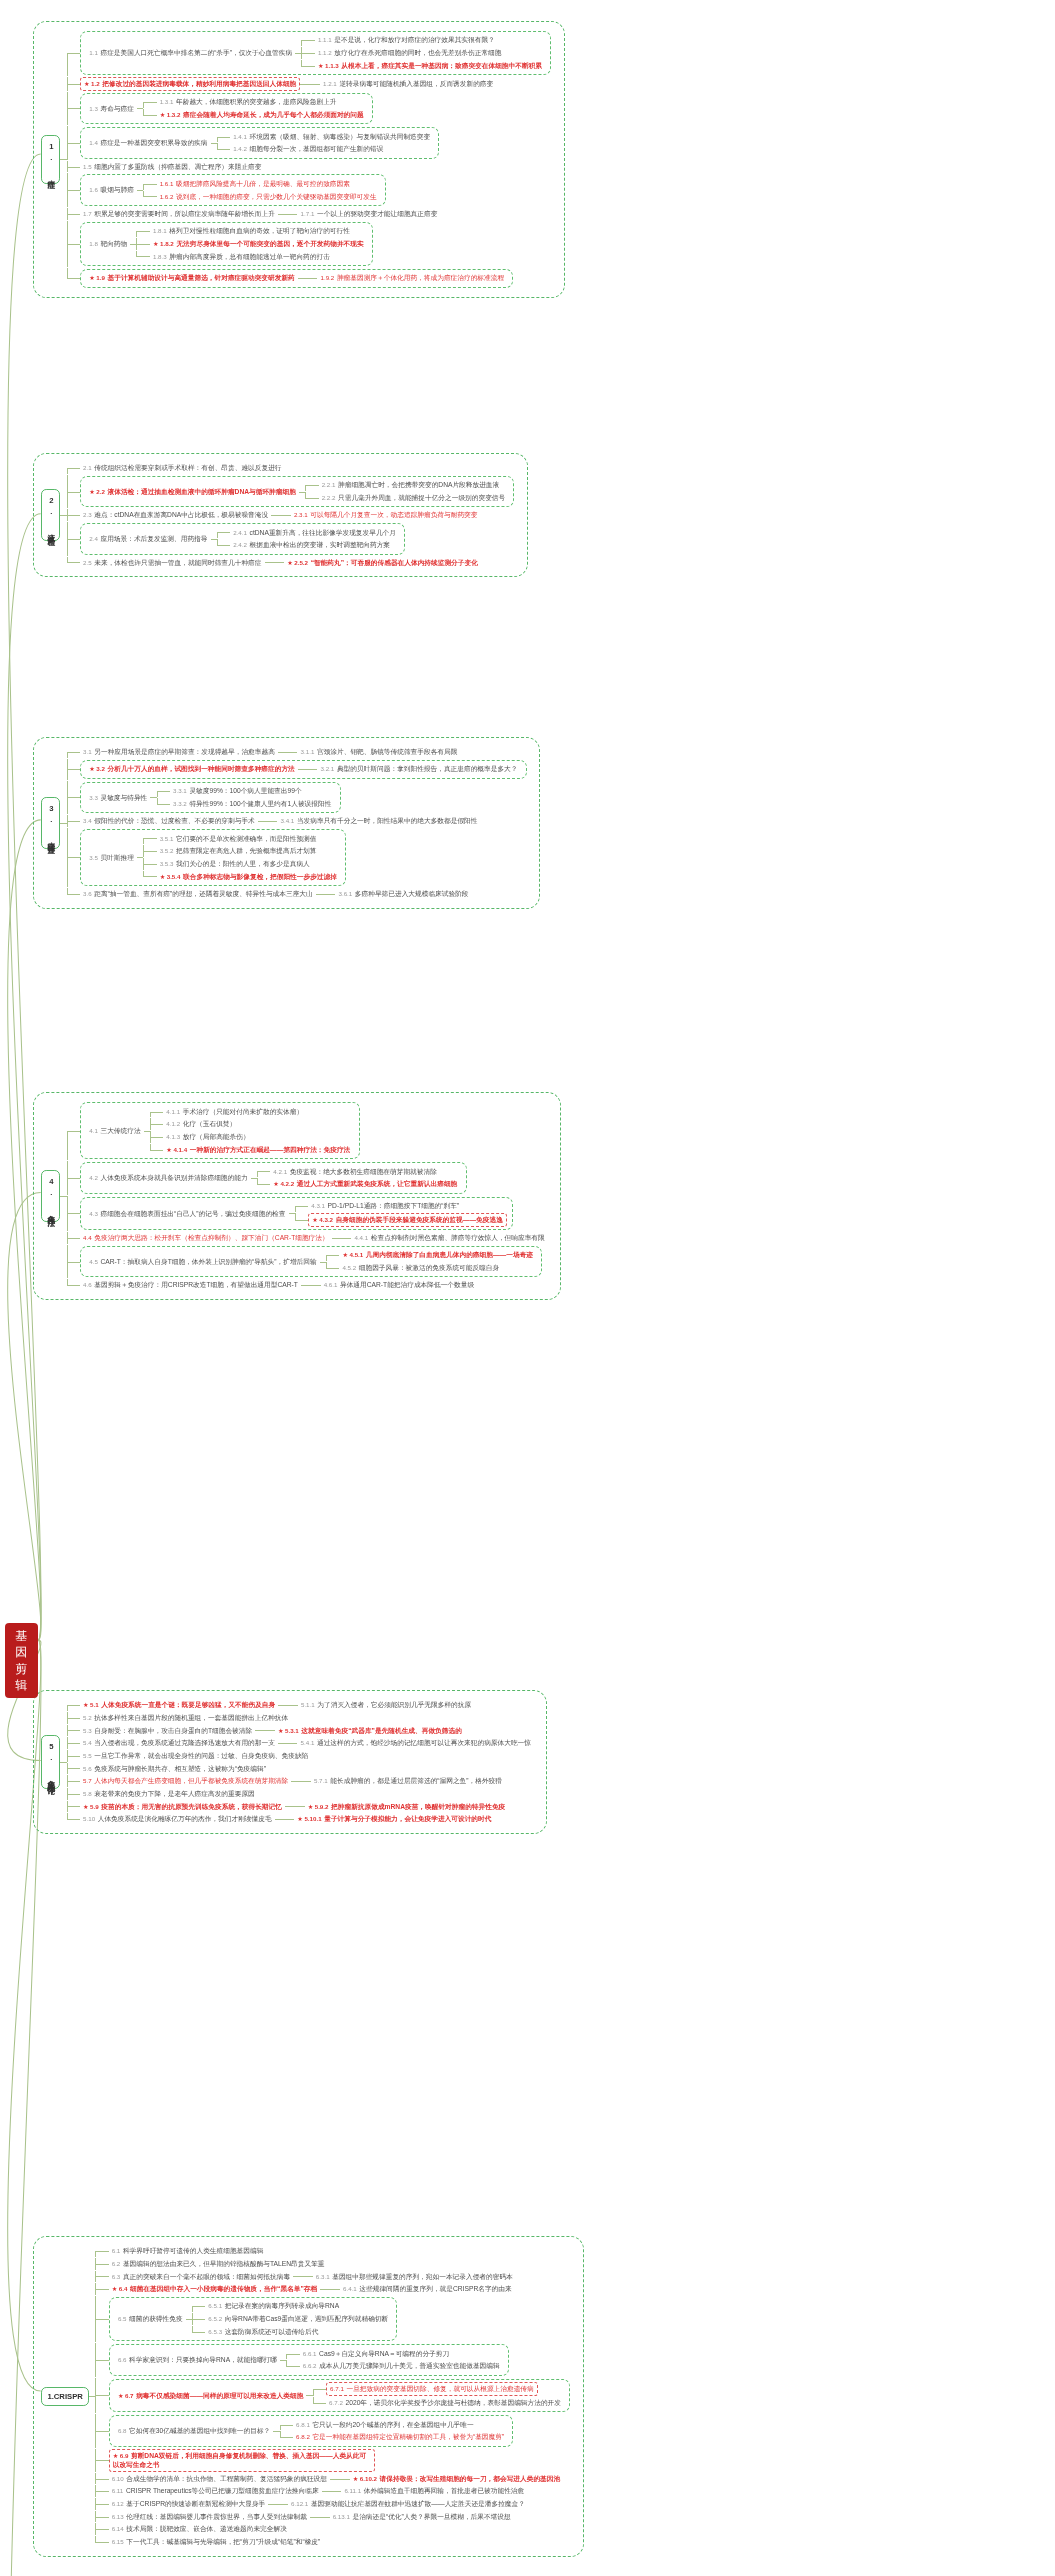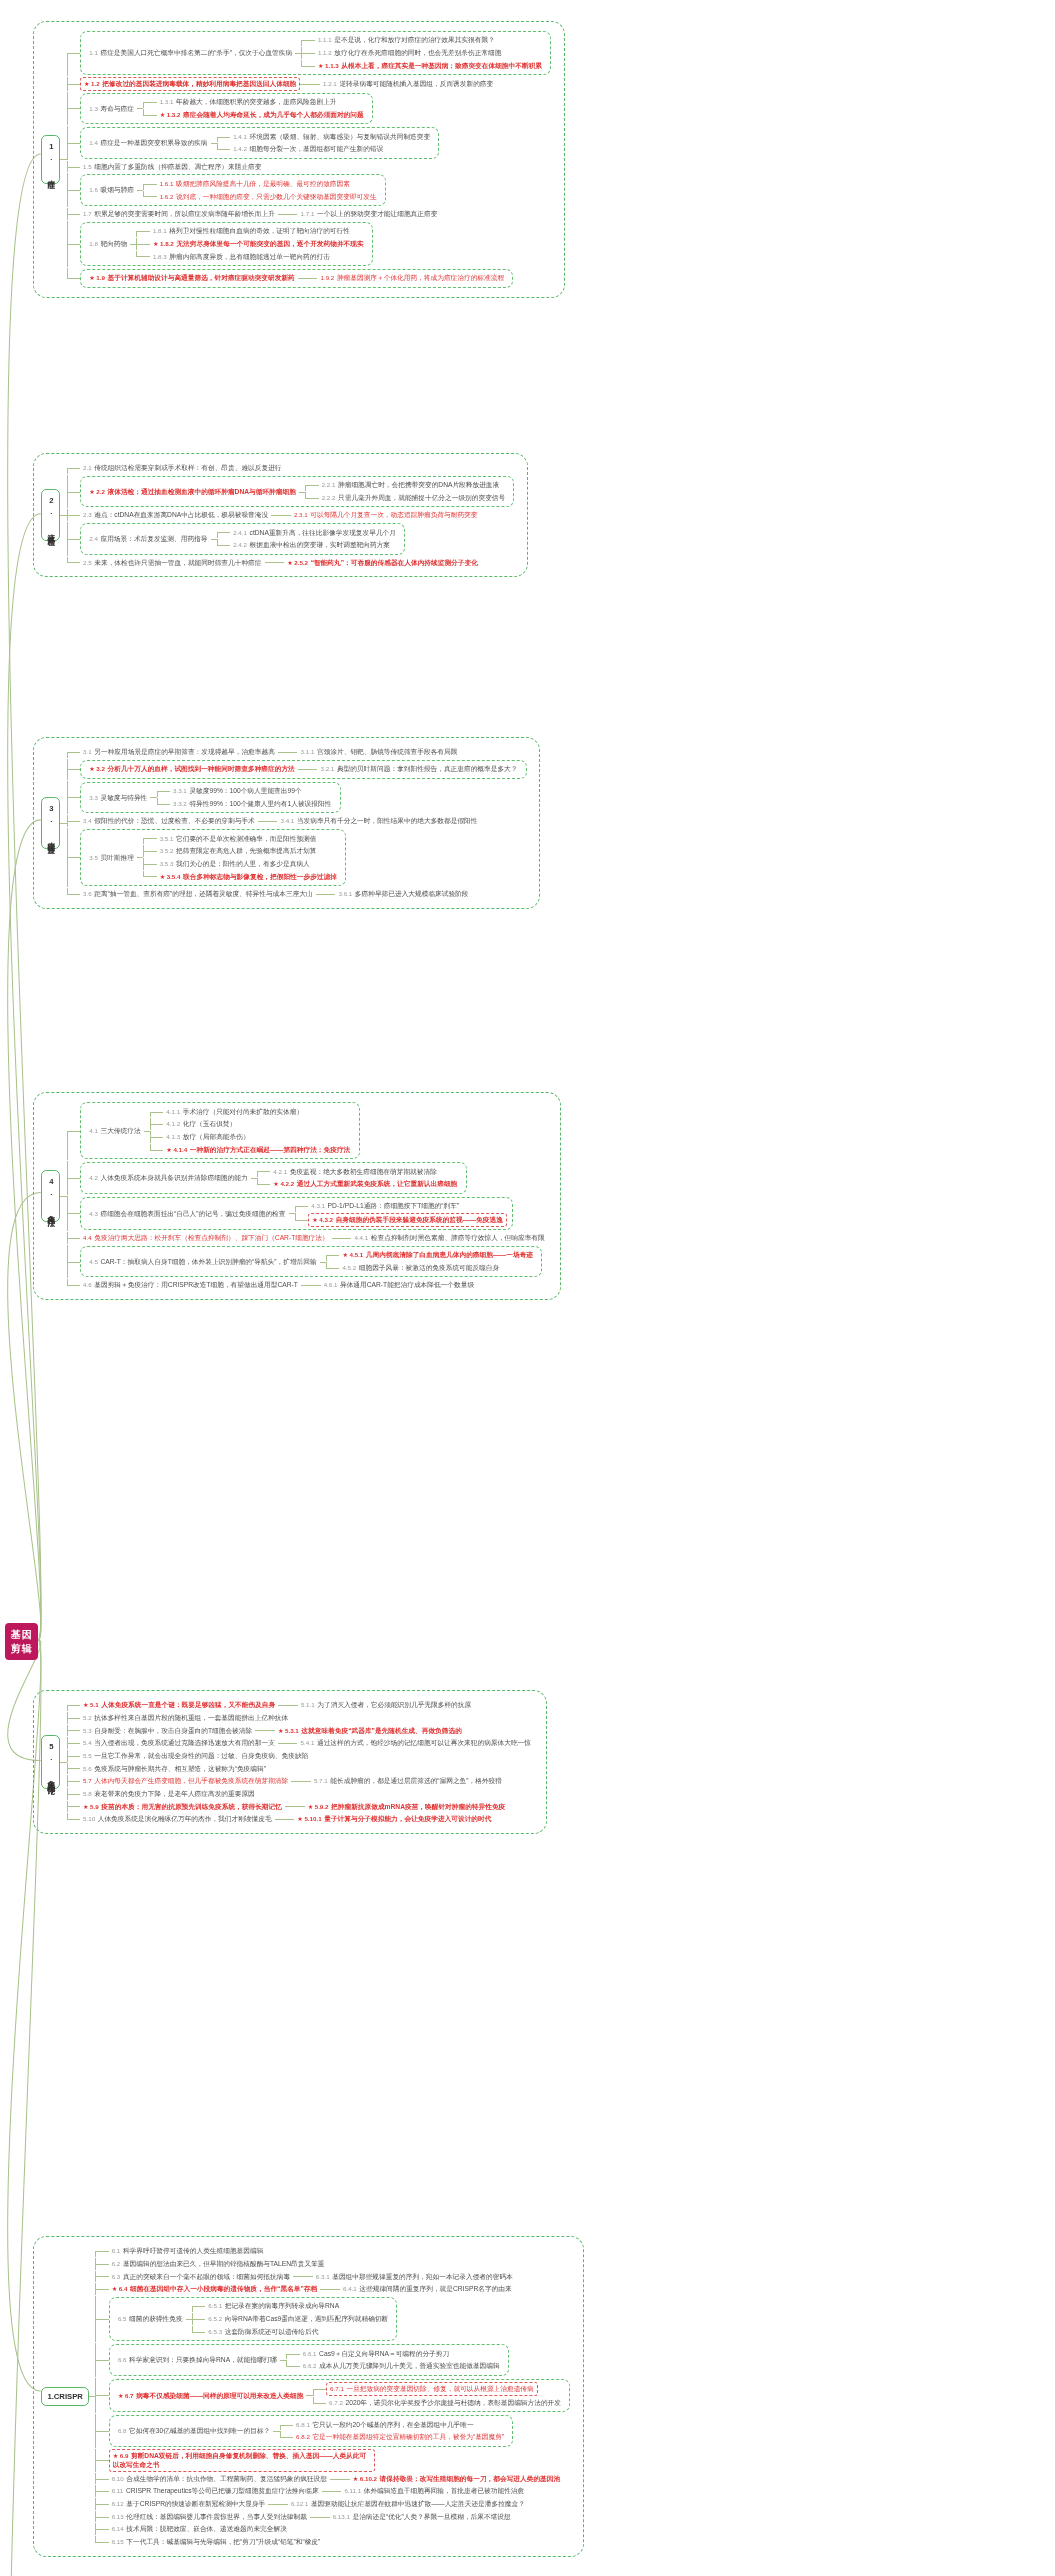--- a/index.html
+++ b/index.html
@@ -1,21 +1,21 @@
 <!DOCTYPE html>
 <html style="font-size:8.2px"><head>
 <meta charset="utf-8">
 <style>
   html,body{margin:0;padding:0;background:#ffffff;}
   .canvas{position:relative;width:1055px;height:3500px;background:#ffffff;overflow:hidden;
           font-family:"Liberation Sans","DejaVu Sans",sans-serif;}
   #links{position:absolute;left:0;top:0;z-index:0;}
   
-  .root{position:absolute;left:5.2px;top:1623px;width:25px;background:#be185d;color:#ffffff;
-        font-weight:bold;text-align:center;border-radius:4.1px;padding:5.2px 4.1px;font-size:10px;
+  .root{position:absolute;left:5.2px;top:1623px;width:25px;background:#b91c1c;color:#ffffff;
+        font-weight:normal;text-align:center;border-radius:4.1px;padding:5.2px 4.1px;font-size:12px;
         line-height:1.35;z-index:2;letter-spacing:1px;}
   
   .branch{position:absolute;left:33px;display:flex;align-items:center;z-index:1;
           border:0.8px dashed #57b768;border-radius:13.4px;padding:8.2px 12.4px 8.2px 7.2px;max-width:994px;}
   .b1{top:20.6px;}  .b2{top:453px;} .b3{top:737px;} .b4{top:1092px;}
   .b5{top:1690px;}.b6{top:2236px;}
   .blabel{border:0.8px solid #57b768;border-radius:5.2px;color:#303030;font-weight:bold;
           font-size:7.7px;background:#ffffff;padding:4.1px 5.2px;white-space:nowrap;}
   .blabel.vert{writing-mode:vertical-rl;text-orientation:upright;letter-spacing:1.5px;padding:6.2px 3.6px;}
   

